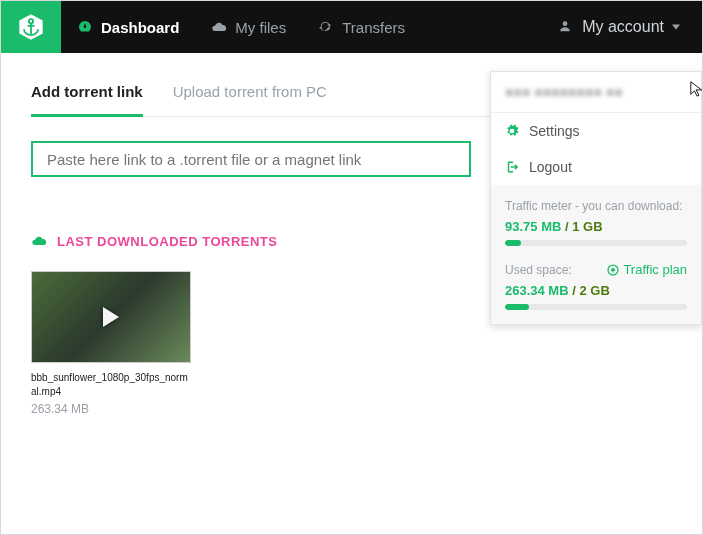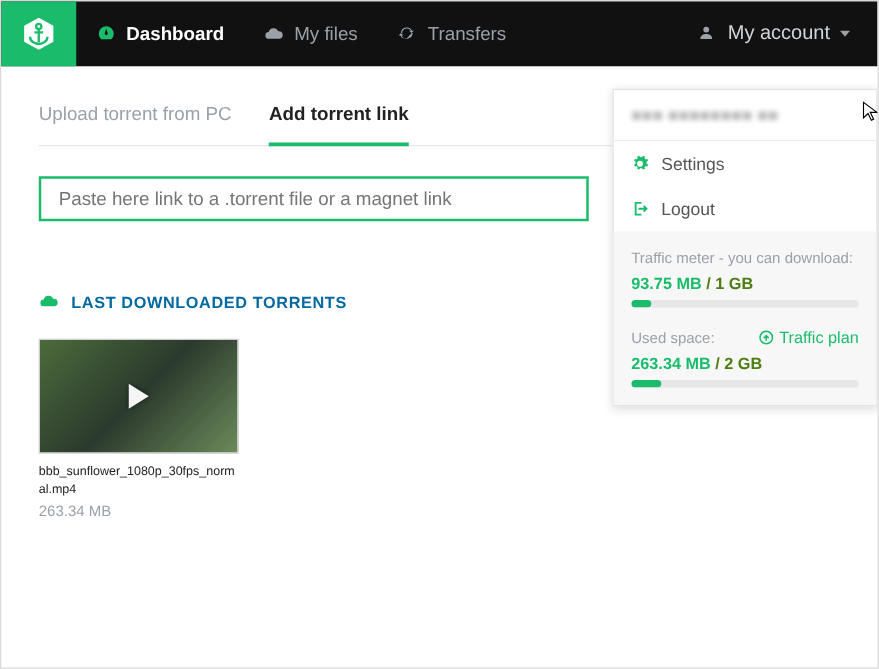--- a/index.html
+++ b/index.html
@@ -10,21 +10,21 @@
 .nav-item { display: flex; align-items: center; gap: 8px; padding: 0 16px; height: 68px; font-size: 15px; cursor: pointer; }
 .nav-item.active { color: #fff; font-weight: 600; }
 .nav-icon { display: inline-flex; width: 16px; height: 16px; }
 .spacer { flex: 1; }
 .account { display: flex; align-items: center; gap: 8px; padding: 0 22px; color: #d0d5da; cursor: pointer; }
 .content { position: relative; padding: 0 30px; }
 .tabs { display: flex; gap: 30px; border-bottom: 1px solid #e8e8e8; margin-top: 18px; }
 .tab { padding: 12px 0 14px 0; font-size: 15px; color: #9aa1a9; cursor: pointer; border-bottom: 3px solid transparent; margin-bottom:-1px; }
 .tab.active { color: #222; border-bottom-color: #1abc6b; font-weight:600; }
 .link-input { margin-top: 24px; border: 2px solid #1abc6b; height: 36px; width: 440px; padding: 0 14px; font-size: 15px; color: #888; display: flex; align-items: center; }
-.section-title { margin-top: 56px; display: flex; align-items: center; gap: 10px; color: #0369a1; font-size: 13px; font-weight: 700; letter-spacing: 0.5px; }
+.section-title { margin-top: 56px; display: flex; align-items: center; gap: 10px; color: #ec4899; font-size: 13px; font-weight: 700; letter-spacing: 0.5px; }
 .thumb-card { margin-top: 22px; width: 160px; }
 .thumb { width: 160px; height: 92px; background: linear-gradient(135deg,#4b6b3a,#2b3a2d 50%, #6b8a5a); position: relative; border:1px solid #ccc; }
 .thumb .play { position:absolute; left:50%; top:50%; transform:translate(-50%,-50%); width:0;height:0;border-left:16px solid #fff;border-top:10px solid transparent;border-bottom:10px solid transparent; opacity:.95; filter:drop-shadow(0 0 2px rgba(0,0,0,.6)); }
 .fname { font-size: 10px; color:#222; margin-top:8px; word-break:break-all; line-height:1.35; }
 .fsize { font-size: 12px; color:#9aa1a9; margin-top:4px; }
 .dropdown { position:absolute; top:0; right:0; width:212px; background:#fff; border:1px solid #e3e3e3; box-shadow:0 2px 8px rgba(0,0,0,.15); font-size:14px; color:#555; }
 .dd-item { display:flex; align-items:center; gap:10px; padding:10px 14px; cursor:pointer; }
 .dd-user { padding: 12px 14px; color:#bbb; filter: blur(2px); user-select:none; }
 .dd-div { height:1px; background:#eee; }
 .dd-stats { background:#f7f7f8; padding:14px; font-size:13px; }
@@ -93,22 +93,22 @@
         <svg width="8" height="8" viewBox="0 0 10 6" fill="#9aa1a9">
           <path d="M0 0l5 6 5-6z"></path>
         </svg>
       </span>
   </div>
 </div>
 
 <div class="content">
 
   <div class="tabs">
+    <div class="tab active">Add torrent link</div>
     <div class="tab">Upload torrent from PC</div>
-    <div class="tab active">Add torrent link</div>
   </div>
 
   <input class="link-input" placeholder="Paste here link to a .torrent file or a magnet link" style="">
 
   <div class="section-title">
     <span>
         <svg width="16" height="16" viewBox="0 0 24 24" fill="#1abc6b">
           <path d="M19 18H6a4 4 0 010-8 6 6 0 0111.3-1A4.5 4.5 0 0119 18z"></path>
         </svg>
       </span>

